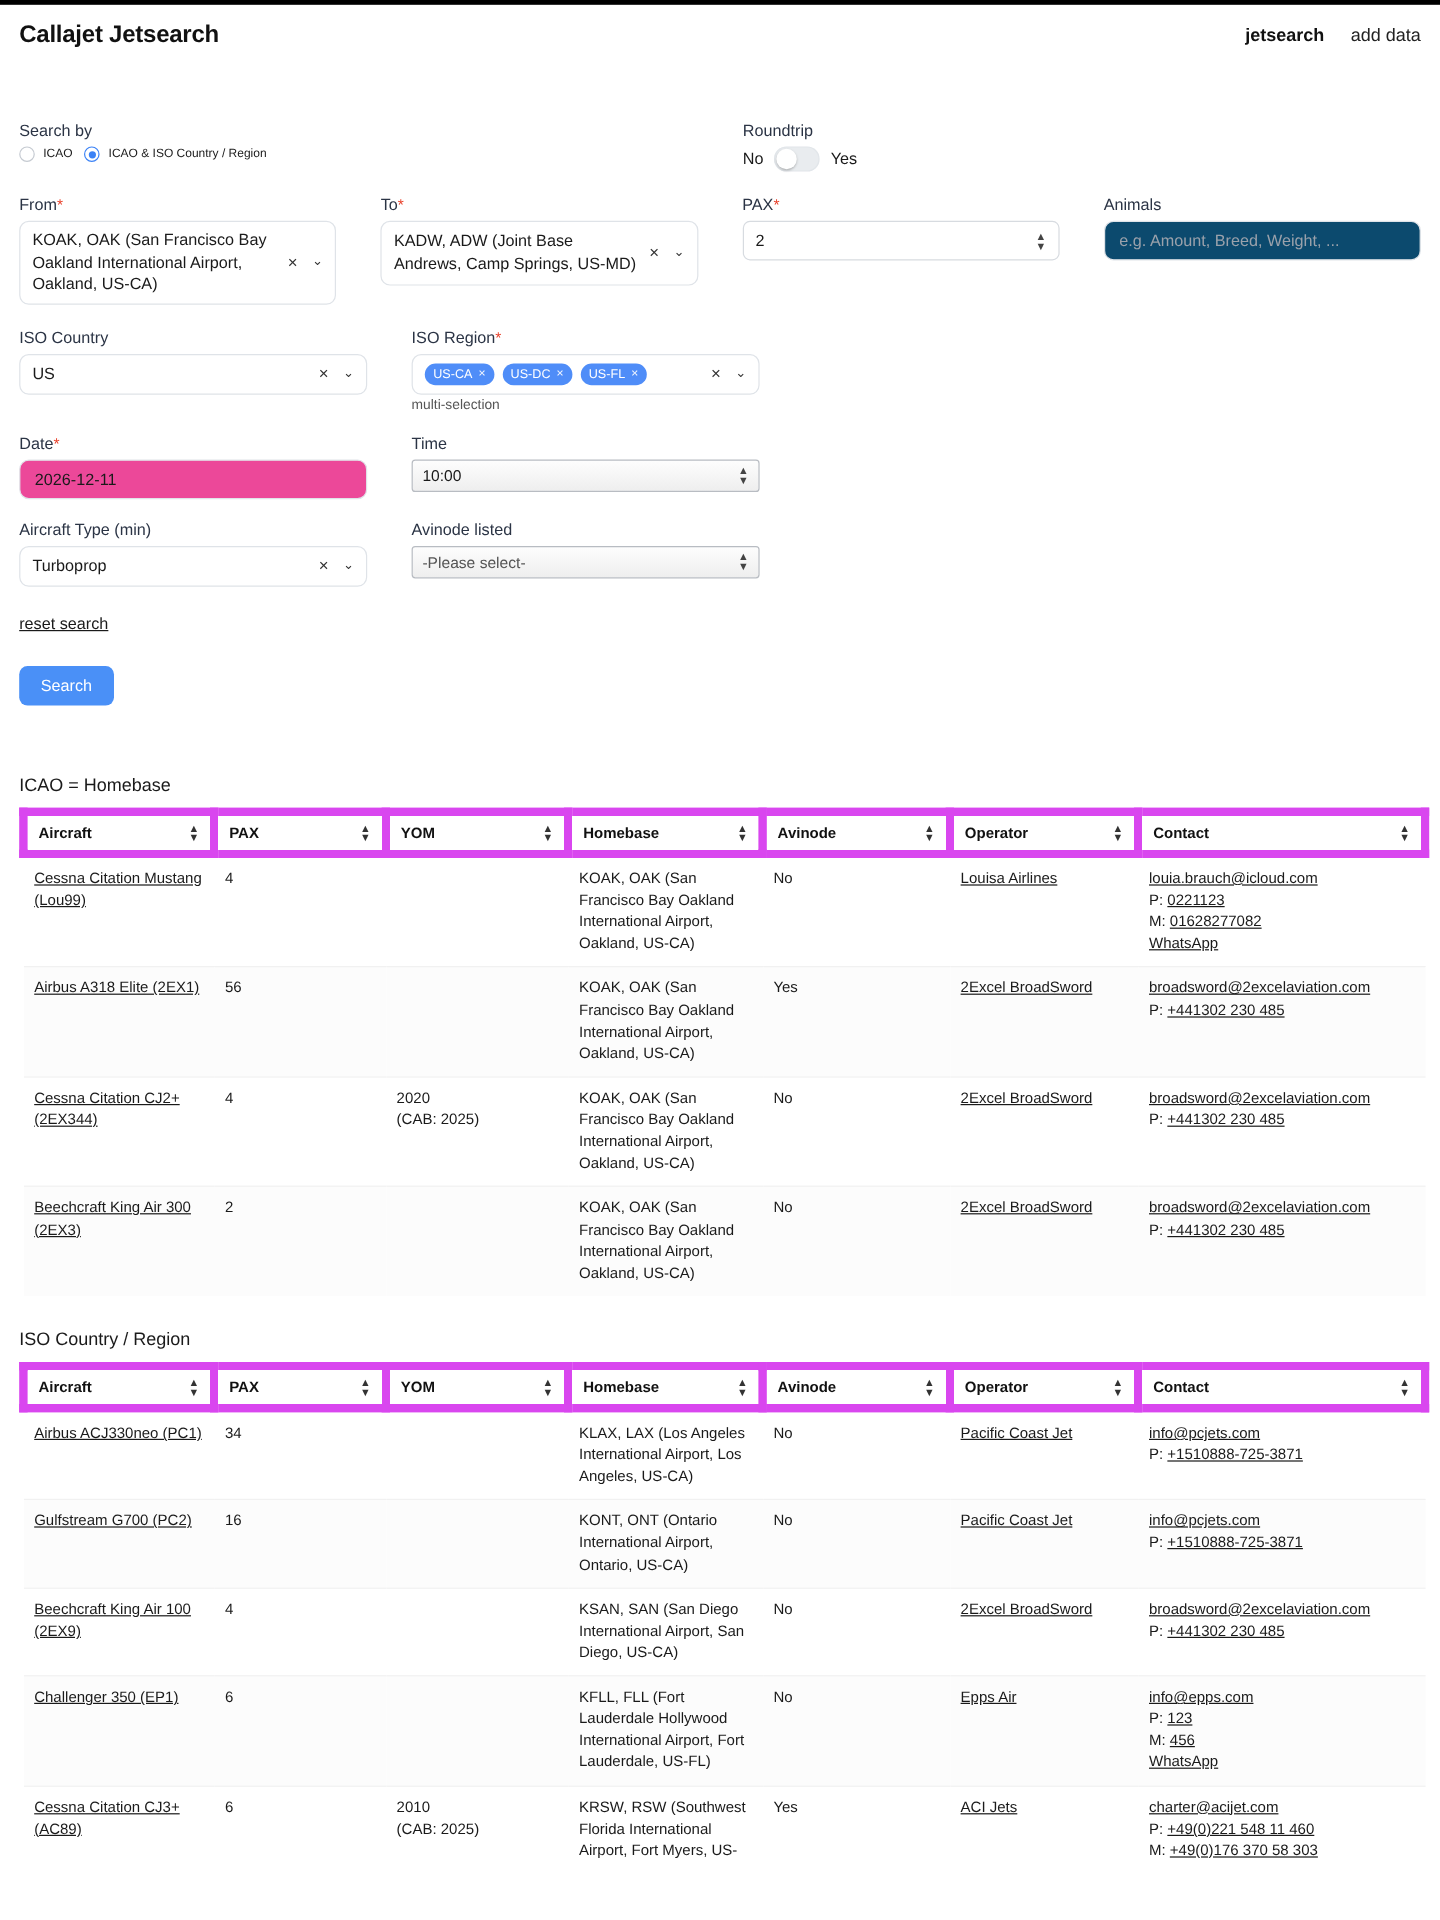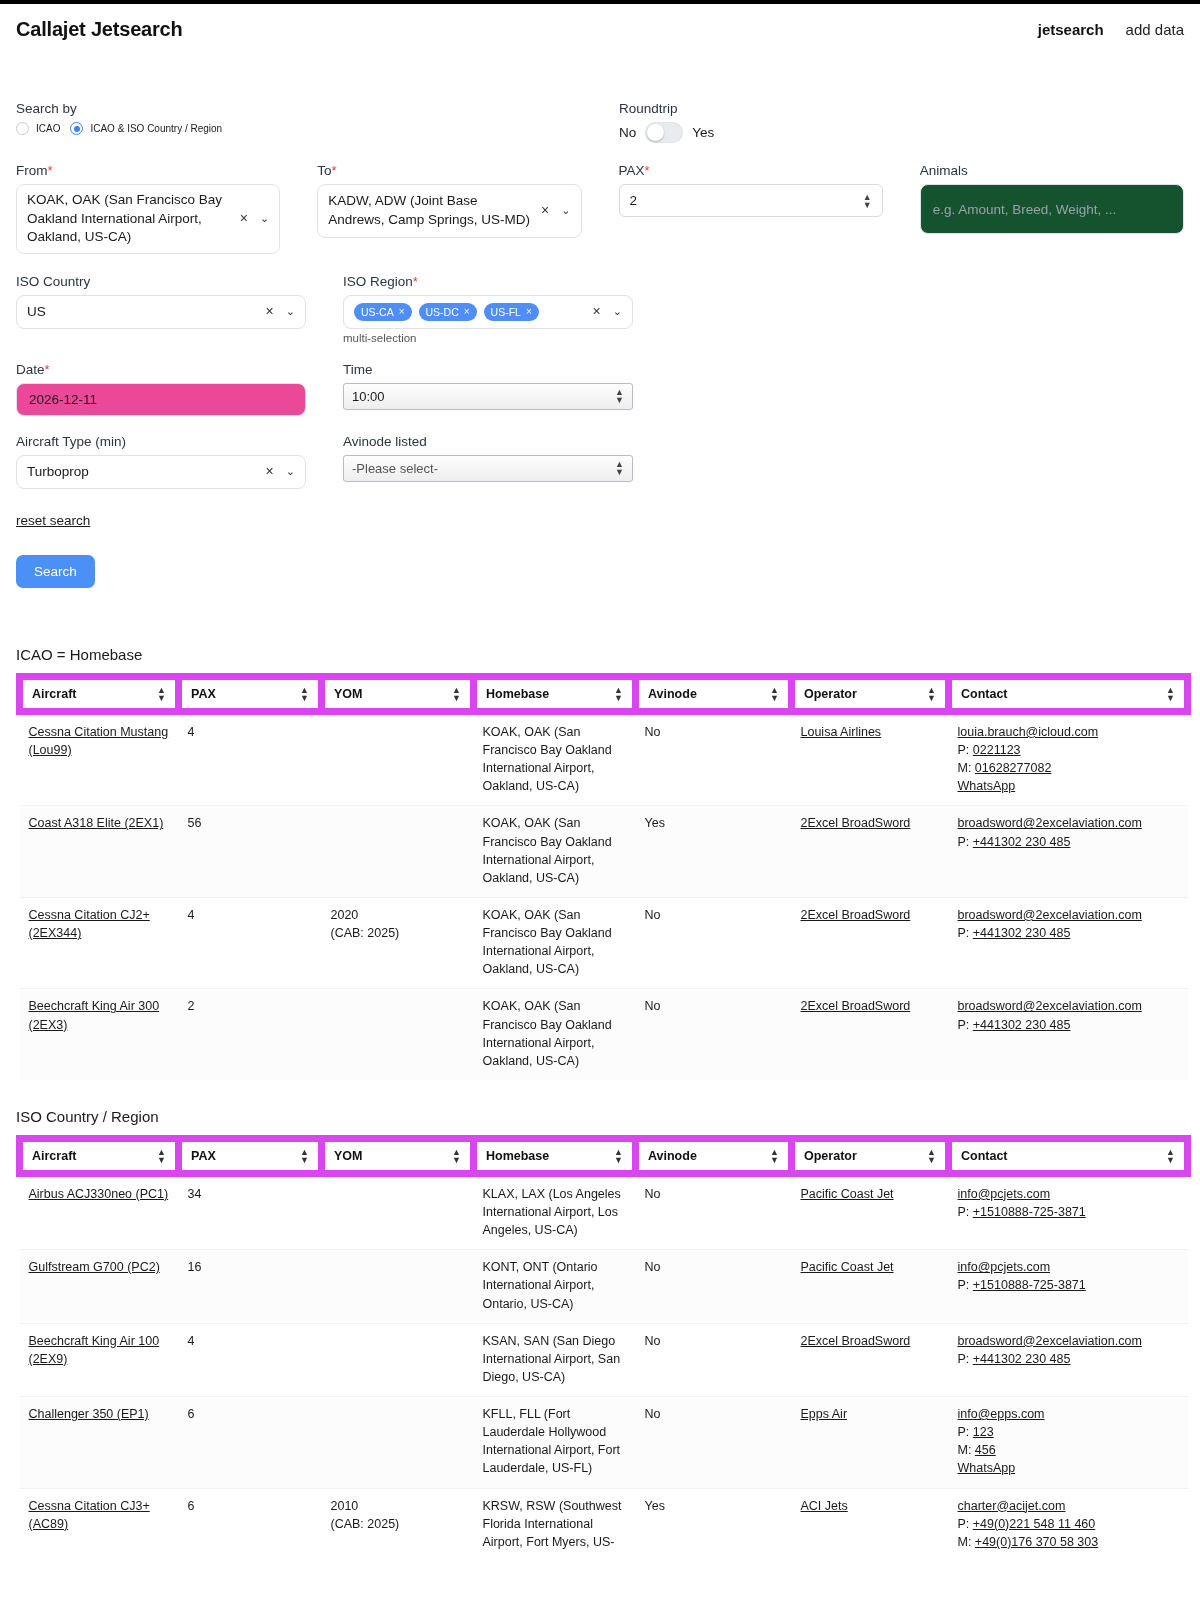--- a/index.html
+++ b/index.html
@@ -55,22 +55,22 @@
   }
   .native.muted { color:#555; }
   .spin { font-size:9px; line-height:8px; color:#444; display:flex; flex-direction:column; }
 
   .num {
     width:100%; height:33px; border:1px solid #d7dbe0; border-radius:6px;
     background:#fff; font-size:13.5px; padding:0 10px;
     display:flex; align-items:center; justify-content:space-between;
   }
   .txt {
-    width:100%; height:50px; border:1px solid #dfe3e8; border-radius:8px;
-    background:#14532d; font-size:13.5px; padding:0 12px;
+    width:100%; height:33px; border:1px solid #dfe3e8; border-radius:8px;
+    background:#0c4a6e; font-size:13.5px; padding:0 12px;
     display:flex; align-items:center; color:#9aa1ab;
   }
   .datebox {
     width:100%; height:33px; border:1px solid #dfe3e8; border-radius:8px;
     background:#ec4899; font-size:13.5px; padding:0 12px;
     display:flex; align-items:center;
   }
 
   
   .radios { display:flex; align-items:center; gap:10px; font-size:10px; margin-top:2px; }
@@ -342,21 +342,21 @@
           <td>No</td>
           <td><a>Louisa Airlines</a></td>
           <td>
             <a class="contact-line">louia.brauch@icloud.com</a>
             <span class="contact-line">P: <a class="ulink">0221123</a></span>
             <span class="contact-line">M: <a class="ulink">01628277082</a></span>
             <a class="contact-line">WhatsApp</a>
           </td>
         </tr>
         <tr style="height:82px;">
-          <td><a>Coast A318 Elite (2EX1)</a></td>
+          <td><a>Airbus A318 Elite (2EX1)</a></td>
           <td>56</td>
           <td></td>
           <td>KOAK, OAK (San Francisco Bay Oakland International Airport, Oakland, US-CA)</td>
           <td>Yes</td>
           <td><a>2Excel BroadSword</a></td>
           <td>
             <a class="contact-line">broadsword@2excelaviation.com</a>
             <span class="contact-line">P: <a class="ulink">+441302 230 485</a></span>
           </td>
         </tr>

